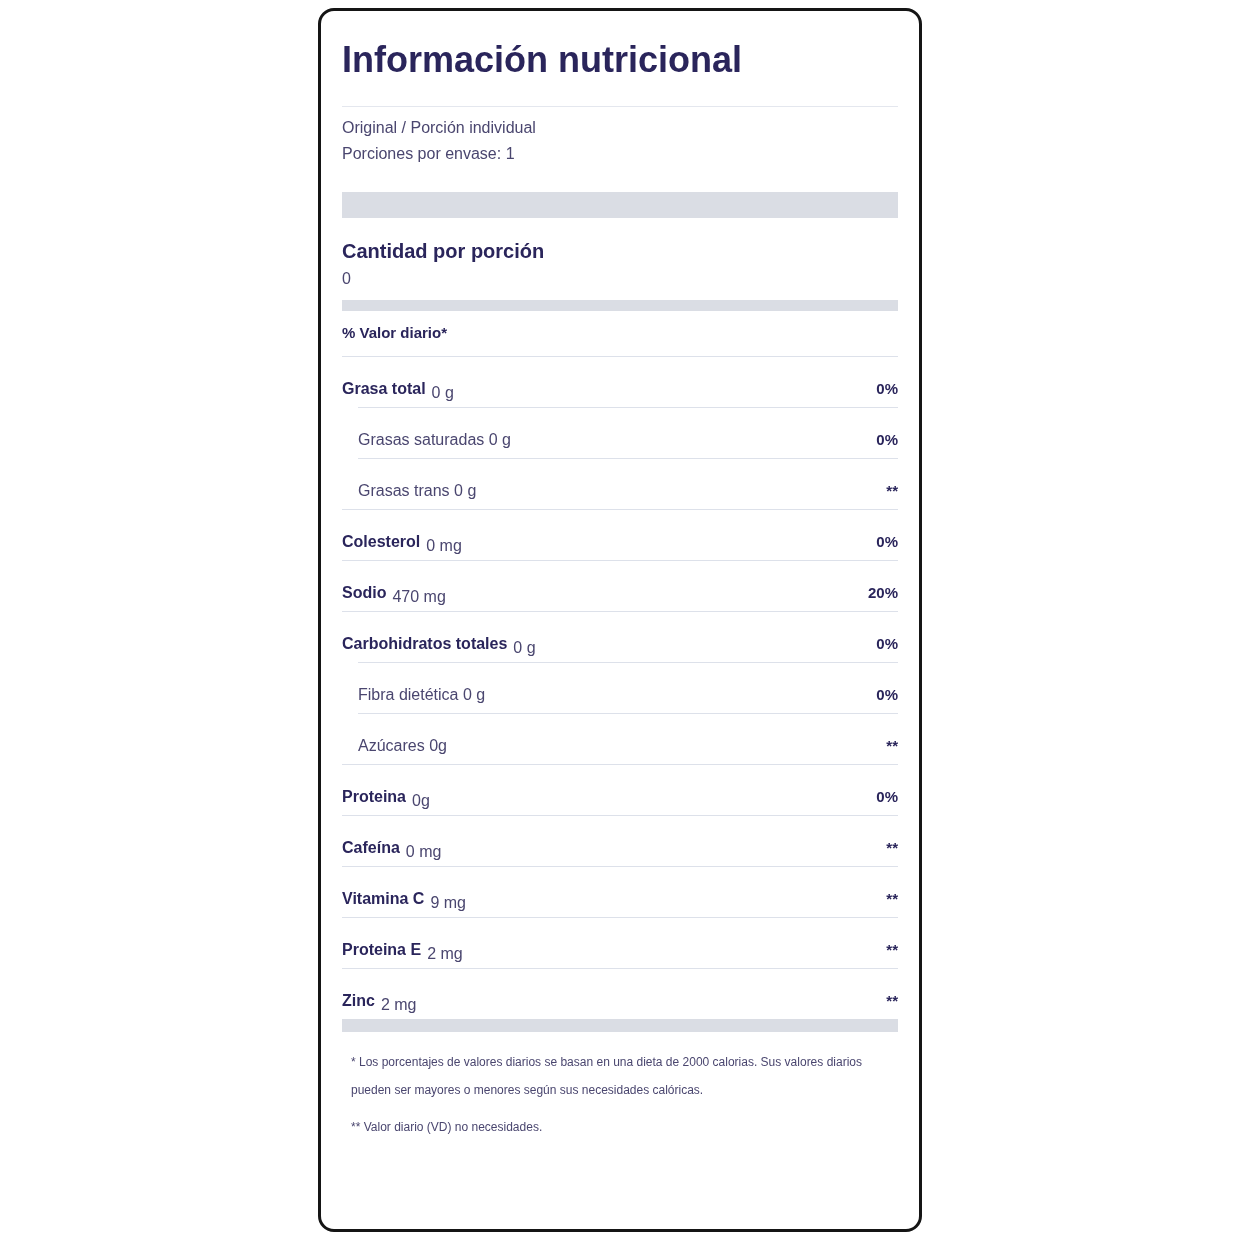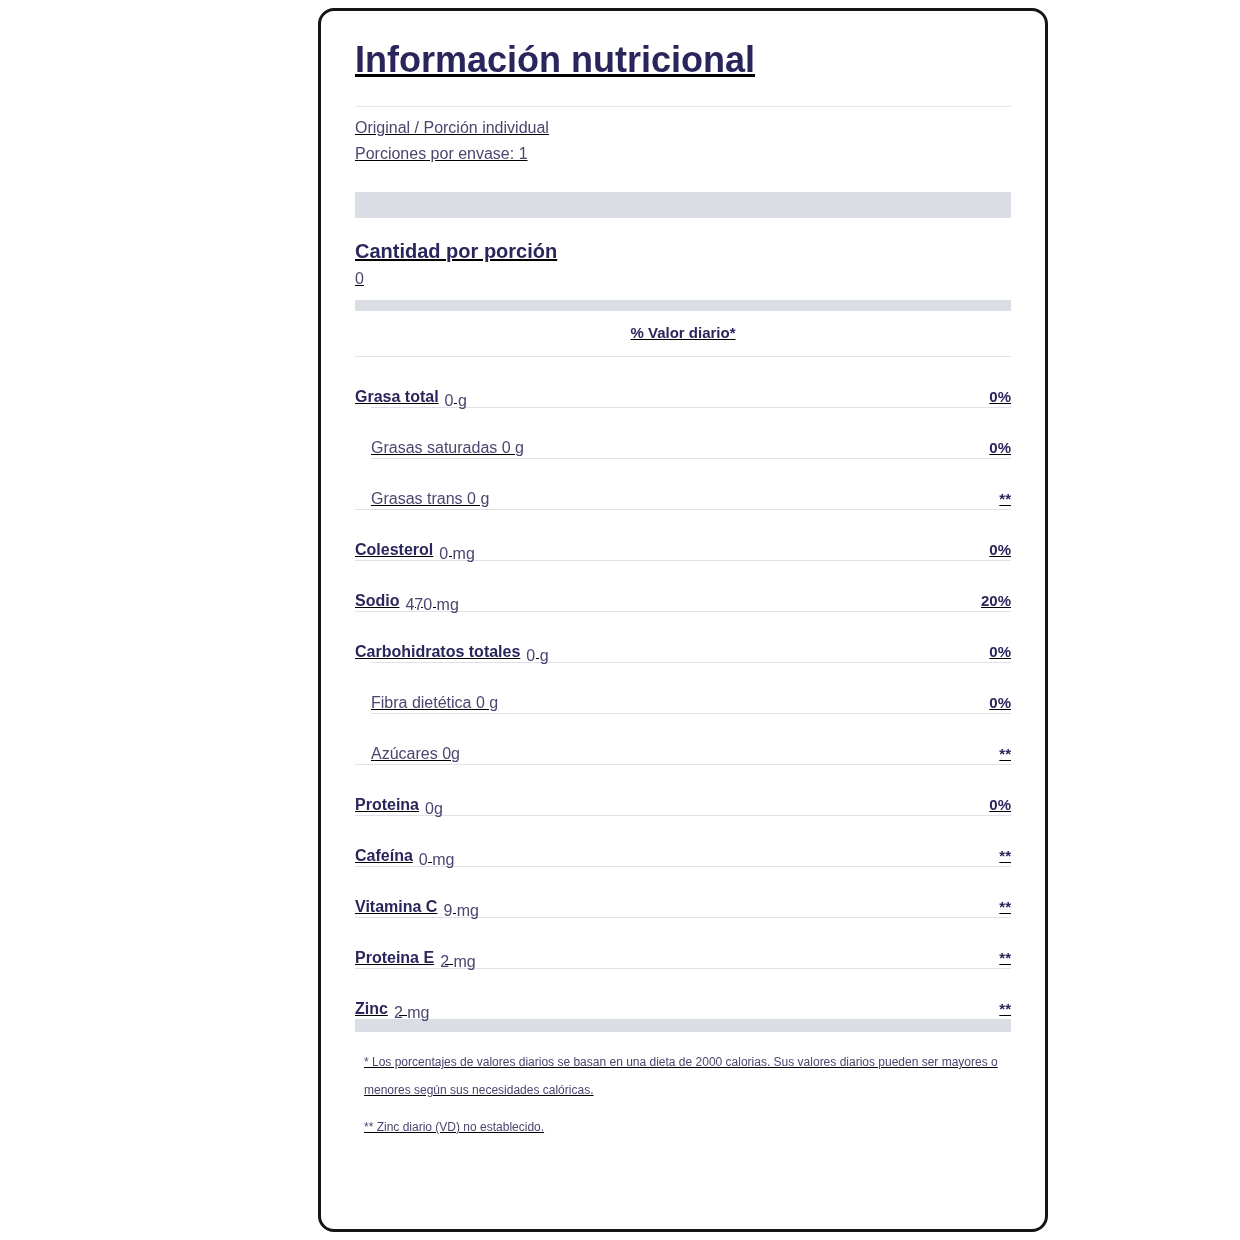--- a/index.html
+++ b/index.html
@@ -6,37 +6,37 @@
     --accent-text:#2a255b;
     --body-text:#4a466f;
     --divider:#dde1ea;
     --bar:#dadde4;
     --border:#151515;
   }
   *{box-sizing:border-box;}
   html,body{margin:0;padding:0;background:#ffffff;width:1240px;height:1240px;
     font-family:"Liberation Sans","DejaVu Sans",sans-serif;}
   .stage{position:relative;width:1240px;height:1240px;background:#fff;overflow:hidden;}
-  .card{position:absolute;left:318px;top:8px;width:730px;height:1224px;background:#fff;
-    border:3px solid var(--border);border-radius:16px;padding:0 34px;overflow:hidden;text-decoration:underline;}
+  .card{position:absolute;left:318px;top:8px;width:604px;height:1224px;background:#fff;
+    border:3px solid var(--border);border-radius:16px;padding:0 21px;overflow:hidden;}
   .title{margin:27px 0 0;font-size:36px;line-height:44px;font-weight:700;
     color:var(--accent-text);letter-spacing:0px;}
   .divider{border:none;border-top:1px solid #e4e7ee;margin:24px 0 0;height:0;}
   .serving{margin-top:8px;}
   .serving p{margin:0;font-size:16px;line-height:26px;color:var(--body-text);}
   .bar{background:var(--bar);width:100%;}
   .bar.thick{height:26px;margin-top:25px;}
   .bar.thin{height:11px;margin-top:10px;}
   .bar.bottom{height:13px;margin-top:0;}
   .amount-header{margin:22px 0 0;font-size:20px;line-height:22px;font-weight:700;color:var(--accent-text);}
   .amount-value{margin:6px 0 0;font-size:16px;line-height:22px;color:var(--body-text);}
   .dv-header{margin:12px 0 0;padding-bottom:13px;font-size:15px;line-height:20px;
-    font-weight:700;color:var(--accent-text);text-align:center;}
+    font-weight:700;color:var(--accent-text);text-align:left;}
   .rows{width:100%;}
-  .row{display:flex;justify-content:space-between;align-items:flex-end;
+  .row{display:flex;justify-content:space-between;align-items:center;
     border-top:1px solid var(--divider);height:51px;padding-top:13px;}
   .row.sub{margin-left:16px;}
   .row .label{font-size:16px;line-height:20px;color:var(--body-text);white-space:nowrap;}
   .row .label b{font-weight:700;color:var(--accent-text);}
   .row .val{font-weight:400;color:var(--body-text);margin-left:6px;position:relative;top:4px;}
   .row .pct{font-size:15px;line-height:20px;font-weight:700;color:var(--accent-text);white-space:nowrap;}
   .footnotes{margin-top:16px;}
   .footnotes p{margin:9px;font-size:12px;line-height:28px;color:var(--body-text);}
 </style>
 </head>
@@ -105,16 +105,16 @@
           <span class="pct">**</span>
         </div>
         <div class="row">
           <span class="label"><b>Zinc</b><span class="val">2 mg</span></span>
           <span class="pct">**</span>
         </div>
       </div>
     <div class="bar bottom"></div>
     <div class="footnotes">
       <p>* Los porcentajes de valores diarios se basan en una dieta de 2000 calorias. Sus valores diarios pueden ser mayores o menores según sus necesidades calóricas.</p>
-      <p>** Zinc diario (VD) no establecido.</p>
+      <p>** Valor diario (VD) no necesidades.</p>
     </div>
   </div>
 </div>
 
 </body></html>

